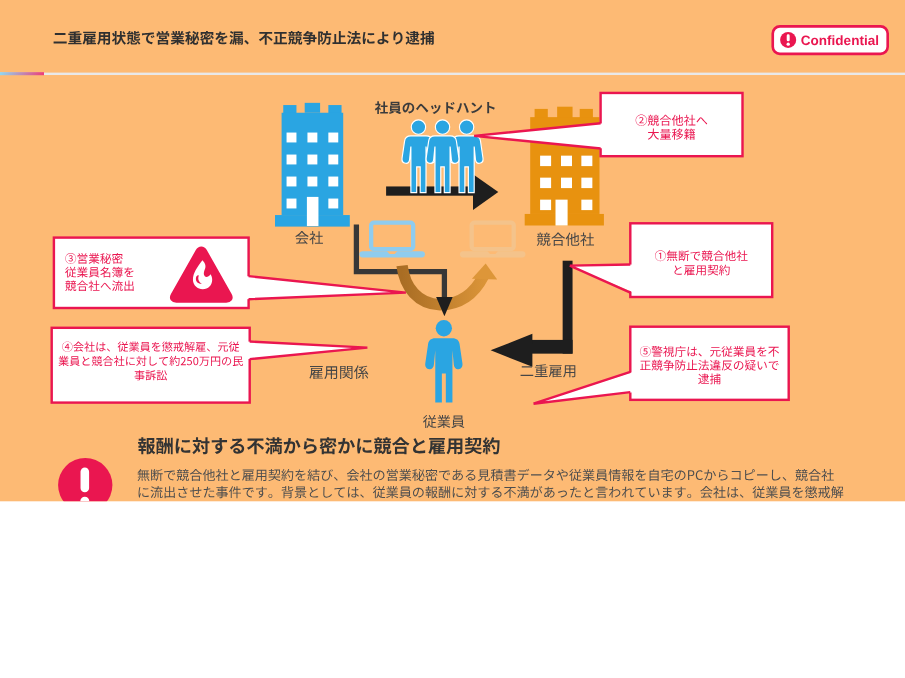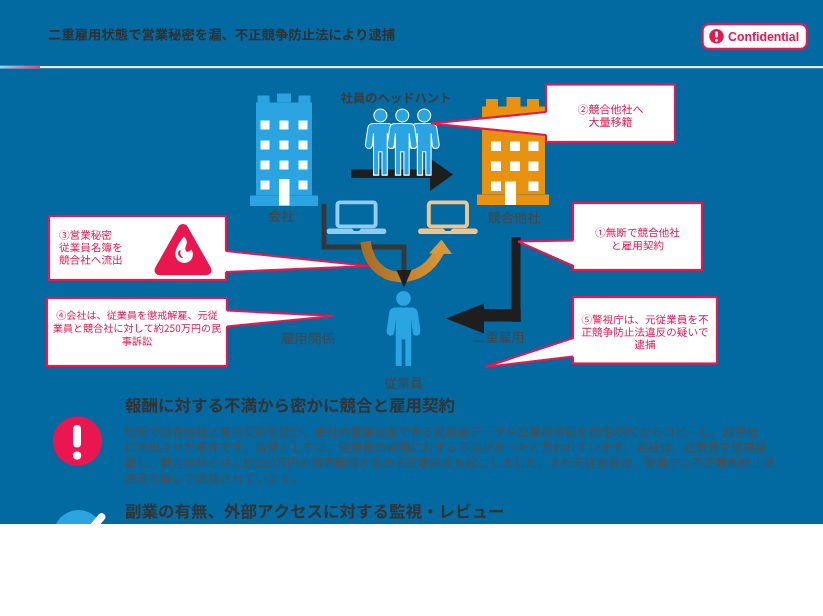--- a/index.html
+++ b/index.html
@@ -1,14 +1,14 @@
 <!DOCTYPE html>
 <html><head><meta charset="utf-8"><style>
 html,body{margin:0;padding:0;background:#fff;}
-#page{position:relative;width:823px;height:524px;overflow:hidden;background:#0369a1;}
+#page{position:relative;width:823px;height:456px;overflow:hidden;background:#fdba74;}
 </style></head><body>
 <div id="page">
 <svg width="823" height="616" viewBox="0 0 823 616">
 <defs>
 <linearGradient id="hdg" x1="0" y1="0" x2="1" y2="0">
           <stop offset="0" stop-color="#8ed7f2"></stop>
           <stop offset="1" stop-color="#ee3d78"></stop>
         </linearGradient>
 <linearGradient id="ftg" x1="0" y1="0" x2="1" y2="0">
           <stop offset="0" stop-color="#ee3d78"></stop>

